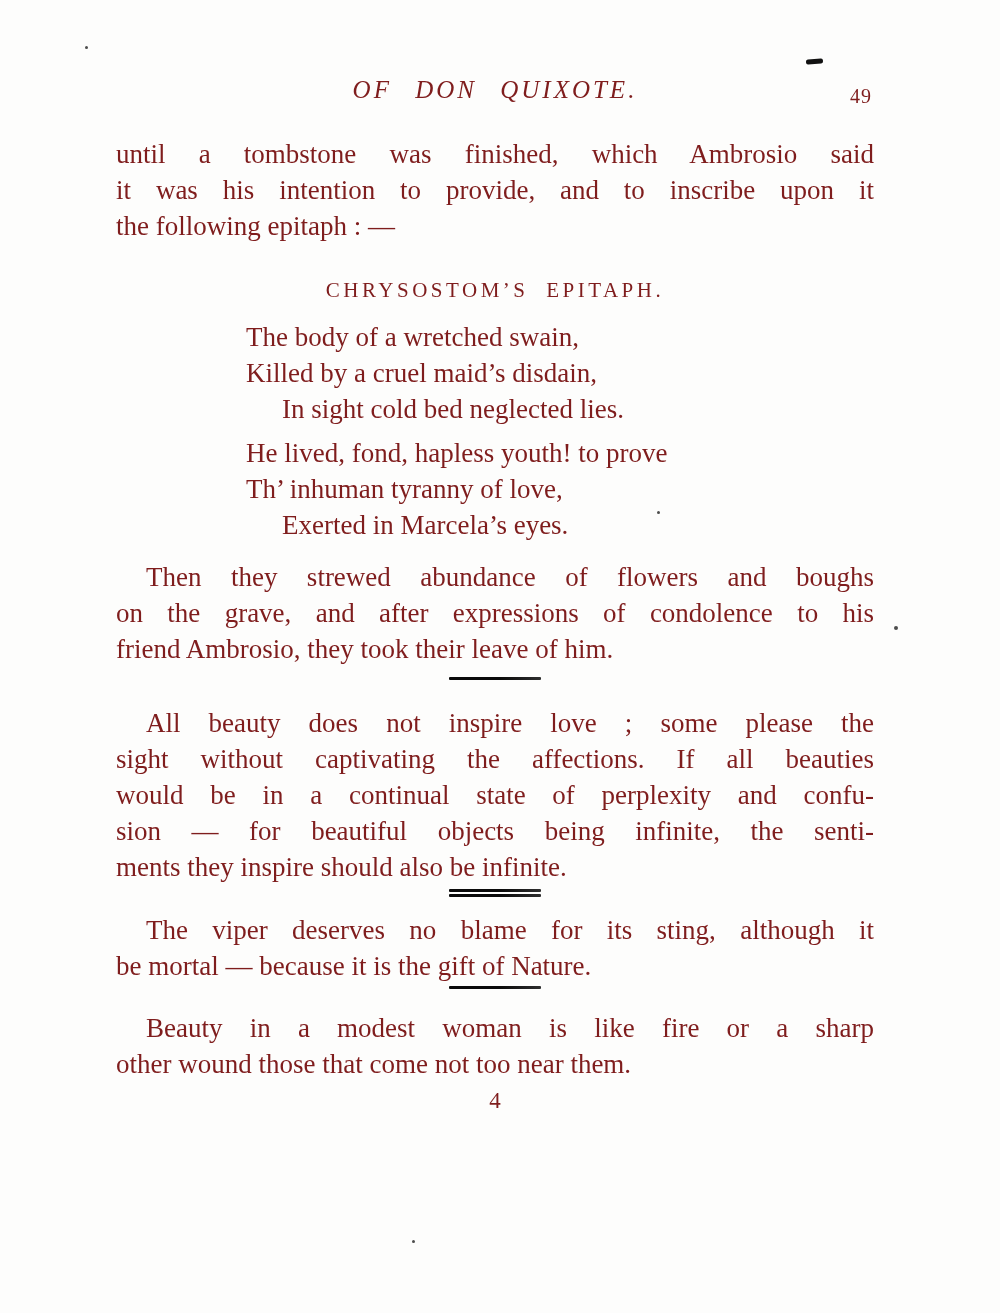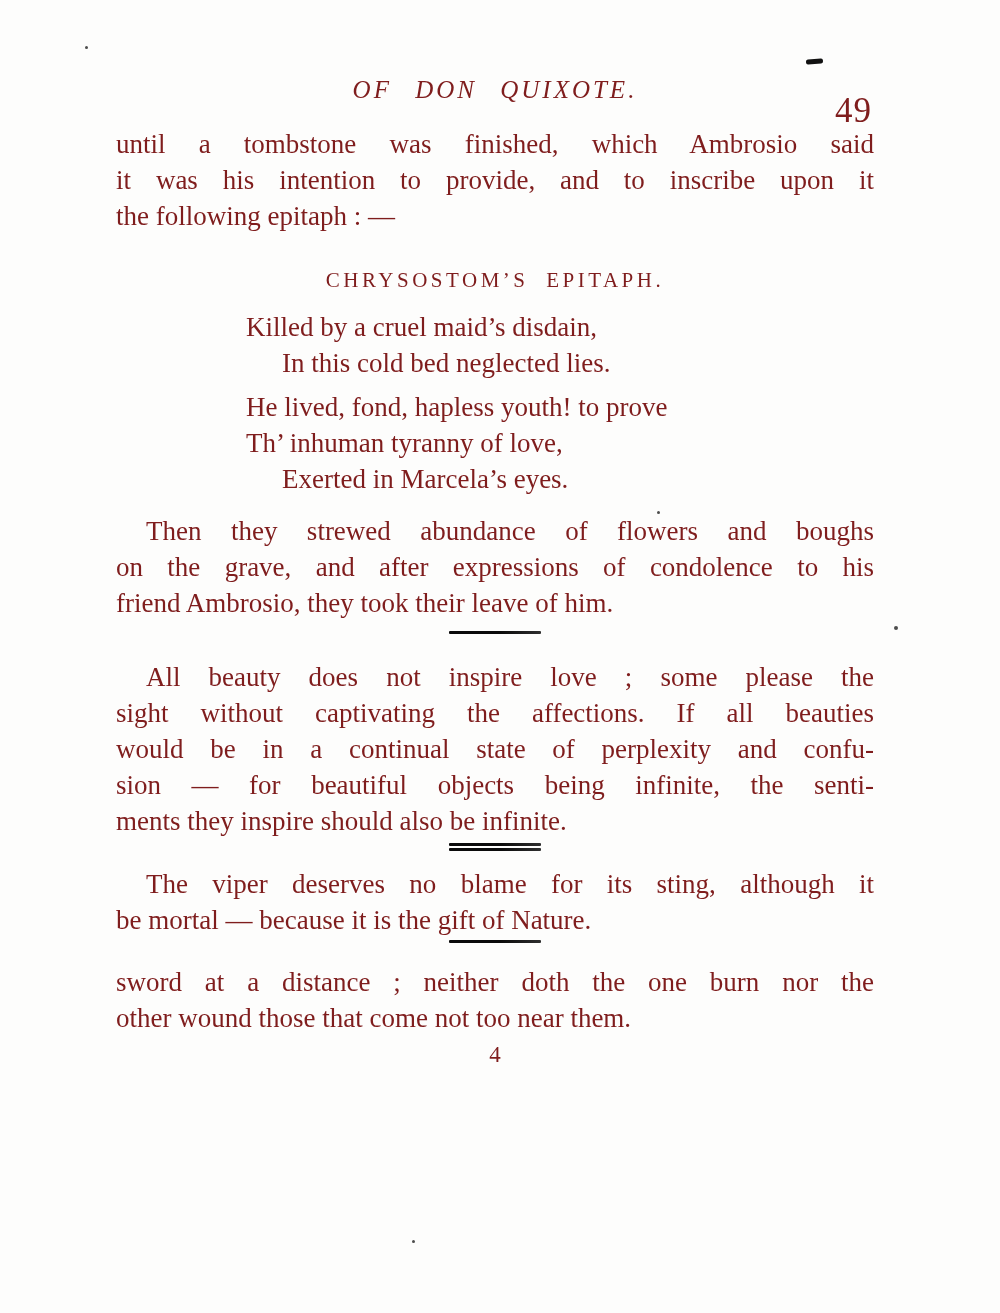--- a/index.html
+++ b/index.html
@@ -25,22 +25,22 @@
   .running-title {
     text-align: center;
     font-style: italic;
     font-size: 25px;
     letter-spacing: 3px;
     word-spacing: 14px;
   }
   .pagenum {
     position: absolute;
     right: 2px;
-    top: 15px;
-    font-size: 35px;
+    top: 9px;
+    font-size: 20px;
     letter-spacing: 1px;
   }
   .para {
     font-size: 27px;
     line-height: 36px;
   }
   .para .line.justify {
     text-align: justify;
     text-align-last: justify;
   }
@@ -90,31 +90,32 @@
   <div class="artifact dot" style="left:894px; top:626px; width:4px; height:4px;"></div>
   <div class="artifact dot" style="left:412px; top:1240px; width:3px; height:3px;"></div>
 
   <div class="textcol">
 
     <div class="running-head">
       <div class="running-title">OF DON QUIXOTE.</div>
       <div class="pagenum">49</div>
     </div>
 
-    <div class="para" style="margin-top:16px">
+    <div class="para" style="margin-top:26px">
         <div class="line justify">until a tombstone was finished, which Ambrosio said</div>
         <div class="line justify">it was his intention to provide, and to inscribe upon it</div>
         <div class="line">the following epitaph : —</div>
       </div>
 
     <div class="sec-heading" style="margin-top:34px">CHRYSOSTOM’S EPITAPH.</div>
 
     <div class="verse" style="margin-top:16px">
+        <div class="vline">The body of a wretched swain,</div>
         <div class="vline">Killed by a cruel maid’s disdain,</div>
-        <div class="vline ind">In this cold bed neglected lies.</div>
+        <div class="vline ind">In sight cold bed neglected lies.</div>
       </div>
 
     <div class="verse" style="margin-top:8px">
         <div class="vline">He lived, fond, hapless youth! to prove</div>
         <div class="vline">Th’ inhuman tyranny of love,</div>
         <div class="vline ind">Exerted in Marcela’s eyes.</div>
       </div>
 
     <div class="para" style="margin-top:16px">
         <div class="line justify first-indent">Then they strewed abundance of flowers and boughs</div>
@@ -138,20 +139,20 @@
     <div class="divider" style="margin-top:2px"></div>
 
     <div class="para" style="margin-top:15px">
         <div class="line justify first-indent">The viper deserves no blame for its sting, although it</div>
         <div class="line">be mortal — because it is the gift of Nature.</div>
       </div>
 
     <div class="divider" style="margin-top:2px"></div>
 
     <div class="para" style="margin-top:21px">
-        <div class="line justify">sword at a distance ; neither doth the one burn nor the</div>
+        <div class="line justify first-indent">Beauty in a modest woman is like fire or a sharp</div>
         <div class="line">other wound those that come not too near them.</div>
       </div>
 
     <div class="footer-sig" style="margin-top:6px">4</div>
 
   </div>
 </div>
 
 </body></html>

